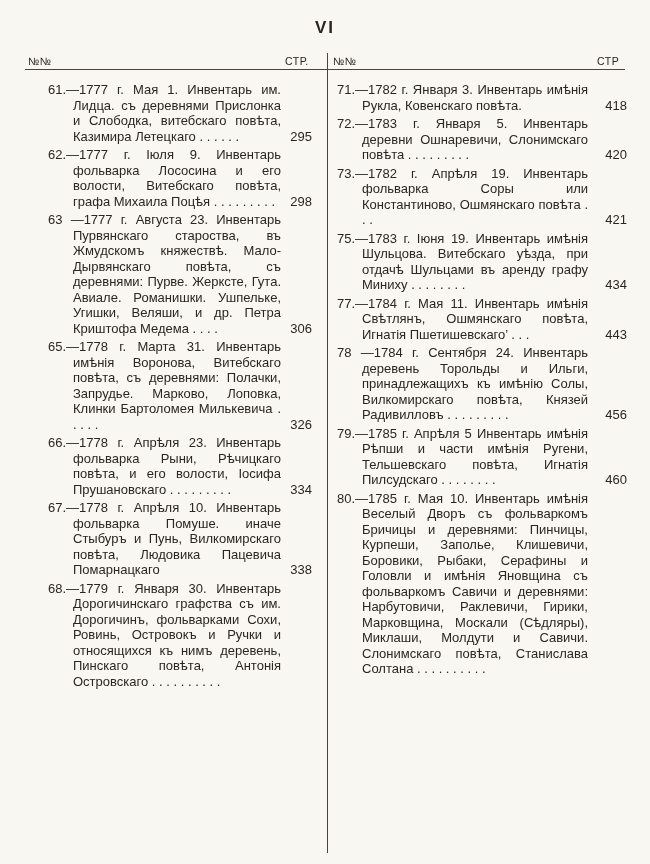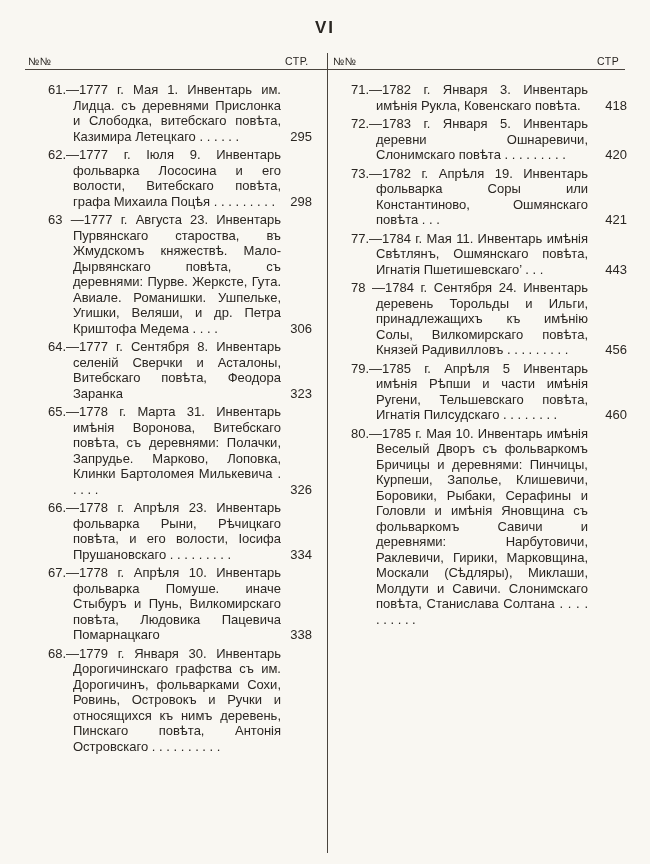--- a/index.html
+++ b/index.html
@@ -46,21 +46,21 @@
   .col-left{left:48px;width:264px;}
   .col-right{left:337px;width:290px;}
   .entry{
     position:relative;
     margin-bottom:3px;
     padding-left:25px;
     text-indent:-25px;
     text-align:justify;
   }
   .col-left .entry{padding-right:31px;}
-  .col-right .entry{padding-right:39px;margin-left:14px;}
+  .col-right .entry{padding-right:39px;}
   .epage{
     position:absolute;right:0;bottom:0;
     text-indent:0;
   }
 </style>
 </head>
 <body>
 
 <div class="page">
   <div class="roman">VI</div>
@@ -70,28 +70,28 @@
   <span class="hdr" id="h-right-no">№№</span>
   <span class="hdr" id="h-right-str">СТР</span>
 
   <div class="hrule"></div>
   <div class="vrule"></div>
 
   <div class="col col-left" id="col-left">
       <div class="entry"><span class="eno">61.</span><span class="etext">—1777 г. Мая 1. Инвентарь им. Лидца. съ деревнями Прислонка и Слободка, витебскаго повѣта, Казимира Летецкаго . . . . . .</span><span class="epage">295</span></div>
       <div class="entry"><span class="eno">62.</span><span class="etext">—1777 г. Іюля 9. Инвентарь фольварка Лососина и его волости, Витебскаго повѣта, графа Михаила Поцѣя . . . . . . . . .</span><span class="epage">298</span></div>
       <div class="entry"><span class="eno">63</span><span class="etext"> —1777 г. Августа 23. Инвентарь Пурвянскаго староства, въ Жмудскомъ княжествѣ. Мало-Дырвянскаго повѣта, съ деревнями: Пурве. Жерксте, Гута. Авиале. Романишки. Ушпельке, Угишки, Веляши, и др. Петра Криштофа Медема . . . .</span><span class="epage">306</span></div>
-      <div class="entry"><span class="eno">64.</span><span class="etext">—1777 г. Сентября 8. Инвентарь селеній Сверчки и Асталоны, Витебскаго повѣта, Феодора Заранка</span><span class="epage">323</span></div>
       <div class="entry"><span class="eno">65.</span><span class="etext">—1778 г. Марта 31. Инвентарь имѣнія Воронова, Витебскаго повѣта, съ деревнями: Полачки, Запрудье. Марково, Лоповка, Клинки Бартоломея Милькевича . . . . .</span><span class="epage">326</span></div>
       <div class="entry"><span class="eno">66.</span><span class="etext">—1778 г. Апрѣля 23. Инвентарь фольварка Рыни, Рѣчицкаго повѣта, и его волости, Іосифа Прушановскаго . . . . . . . . .</span><span class="epage">334</span></div>
       <div class="entry"><span class="eno">67.</span><span class="etext">—1778 г. Апрѣля 10. Инвентарь фольварка Помуше. иначе Стыбуръ и Пунь, Вилкомирскаго повѣта, Людовика Пацевича Помарнацкаго</span><span class="epage">338</span></div>
       <div class="entry"><span class="eno">68.</span><span class="etext">—1779 г. Января 30. Инвентарь Дорогичинскаго графства съ им. Дорогичинъ, фольварками Сохи, Ровинь, Островокъ и Ручки и относящихся къ нимъ деревень, Пинскаго повѣта, Антонія Островскаго . . . . . . . . . .</span></div>
     </div>
   <div class="col col-right" id="col-right">
       <div class="entry"><span class="eno">71.</span><span class="etext">—1782 г. Января 3. Инвентарь имѣнія Рукла, Ковенскаго повѣта.</span><span class="epage">418</span></div>
       <div class="entry"><span class="eno">72.</span><span class="etext">—1783 г. Января 5. Инвентарь деревни Ошнаревичи, Слонимскаго повѣта . . . . . . . . .</span><span class="epage">420</span></div>
       <div class="entry"><span class="eno">73.</span><span class="etext">—1782 г. Апрѣля 19. Инвентарь фольварка Соры или Константиново, Ошмянскаго повѣта . . .</span><span class="epage">421</span></div>
+      <div class="entry"><span class="eno">75.</span><span class="etext">—1783 г. Іюня 19. Инвентарь имѣнія Шульцова. Витебскаго уѣзда, при отдачѣ Шульцами въ аренду графу Миниху . . . . . . . .</span><span class="epage">434</span></div>
       <div class="entry"><span class="eno">77.</span><span class="etext">—1784 г. Мая 11. Инвентарь имѣнія Свѣтлянъ, Ошмянскаго повѣта, Игнатія Пшетишевскаго’ . . .</span><span class="epage">443</span></div>
       <div class="entry"><span class="eno">78</span><span class="etext"> —1784 г. Сентября 24. Инвентарь деревень Торольды и Ильги, принадлежащихъ къ имѣнію Солы, Вилкомирскаго повѣта, Князей Радивилловъ . . . . . . . . .</span><span class="epage">456</span></div>
       <div class="entry"><span class="eno">79.</span><span class="etext">—1785 г. Апрѣля 5 Инвентарь имѣнія Рѣпши и части имѣнія Ругени, Тельшевскаго повѣта, Игнатія Пилсудскаго . . . . . . . .</span><span class="epage">460</span></div>
       <div class="entry"><span class="eno">80.</span><span class="etext">—1785 г. Мая 10. Инвентарь имѣнія Веселый Дворъ съ фольваркомъ Бричицы и деревнями: Пинчицы, Курпеши, Заполье, Клишевичи, Боровики, Рыбаки, Серафины и Головли и имѣнія Яновщина съ фольваркомъ Савичи и деревнями: Нарбутовичи, Раклевичи, Гирики, Марковщина, Москали (Сѣдляры), Миклаши, Молдути и Савичи. Слонимскаго повѣта, Станислава Солтана . . . . . . . . . .</span></div>
     </div>
 </div>
 
 </body></html>

